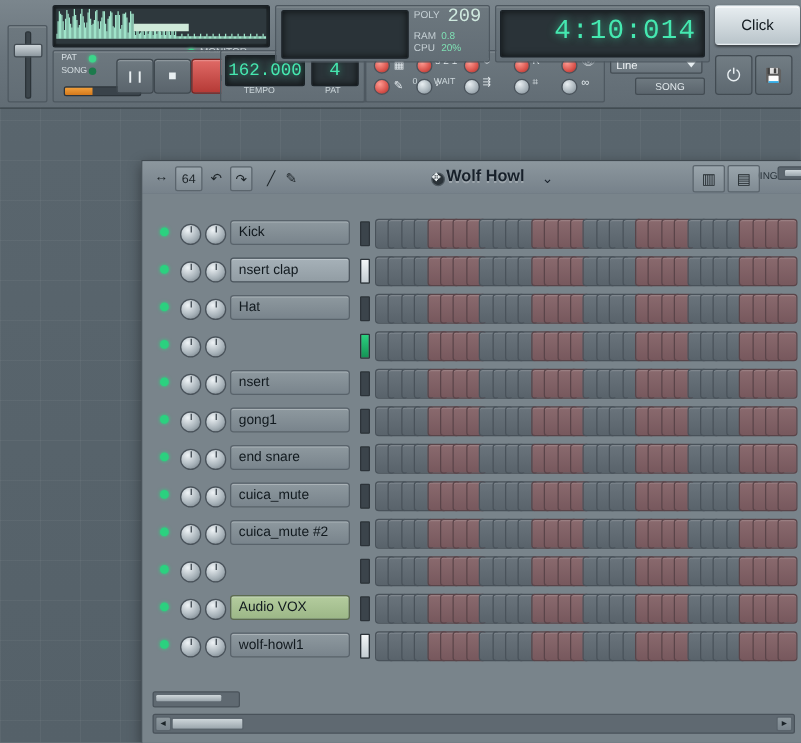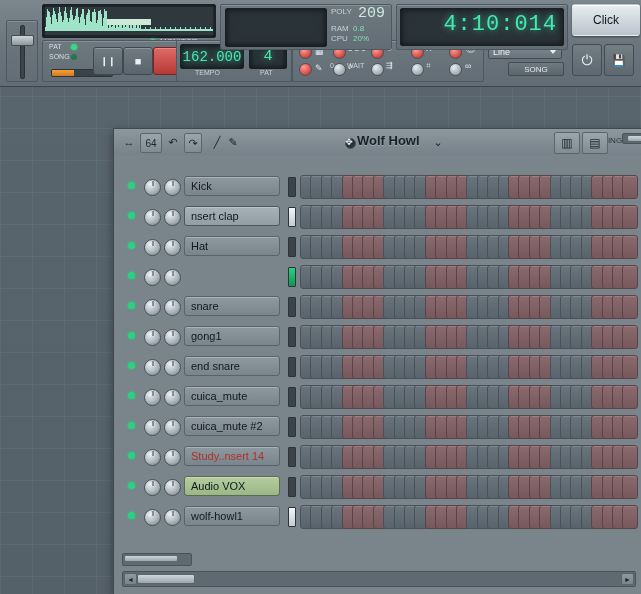--- a/index.html
+++ b/index.html
@@ -755,21 +755,21 @@
             <div class="step accent" style="left: 301.6px;"></div>
             <div class="step accent" style="left: 312px;"></div>
             <div class="step accent" style="left: 322.4px;"></div>
           </div>
         </div>
         <div class="chrow" style="top: 138px;">
           <div class="chled"></div>
           <div class="chknob" style="left: 22px;"></div>
           <div class="chknob" style="left: 42px;"></div>
           <div class="chname">
-            <span>snare</span>
+            <span>nsert</span>
           </div>
           <div class="chvu"></div>
           <div class="steps">
             <div class="step" style="left: 0px;"></div>
             <div class="step" style="left: 10.4px;"></div>
             <div class="step" style="left: 20.8px;"></div>
             <div class="step" style="left: 31.2px;"></div>
             <div class="step accent" style="left: 41.6px;"></div>
             <div class="step accent" style="left: 52px;"></div>
             <div class="step accent" style="left: 62.4px;"></div>
@@ -969,23 +969,20 @@
             <div class="step accent" style="left: 291.2px;"></div>
             <div class="step accent" style="left: 301.6px;"></div>
             <div class="step accent" style="left: 312px;"></div>
             <div class="step accent" style="left: 322.4px;"></div>
           </div>
         </div>
         <div class="chrow" style="top: 288px;">
           <div class="chled"></div>
           <div class="chknob" style="left: 22px;"></div>
           <div class="chknob" style="left: 42px;"></div>
-          <div class="chname redtxt">
-            <span>Study..nsert 14</span>
-          </div>
           <div class="chvu"></div>
           <div class="steps">
             <div class="step" style="left: 0px;"></div>
             <div class="step" style="left: 10.4px;"></div>
             <div class="step" style="left: 20.8px;"></div>
             <div class="step" style="left: 31.2px;"></div>
             <div class="step accent" style="left: 41.6px;"></div>
             <div class="step accent" style="left: 52px;"></div>
             <div class="step accent" style="left: 62.4px;"></div>
             <div class="step accent" style="left: 72.8px;"></div>

